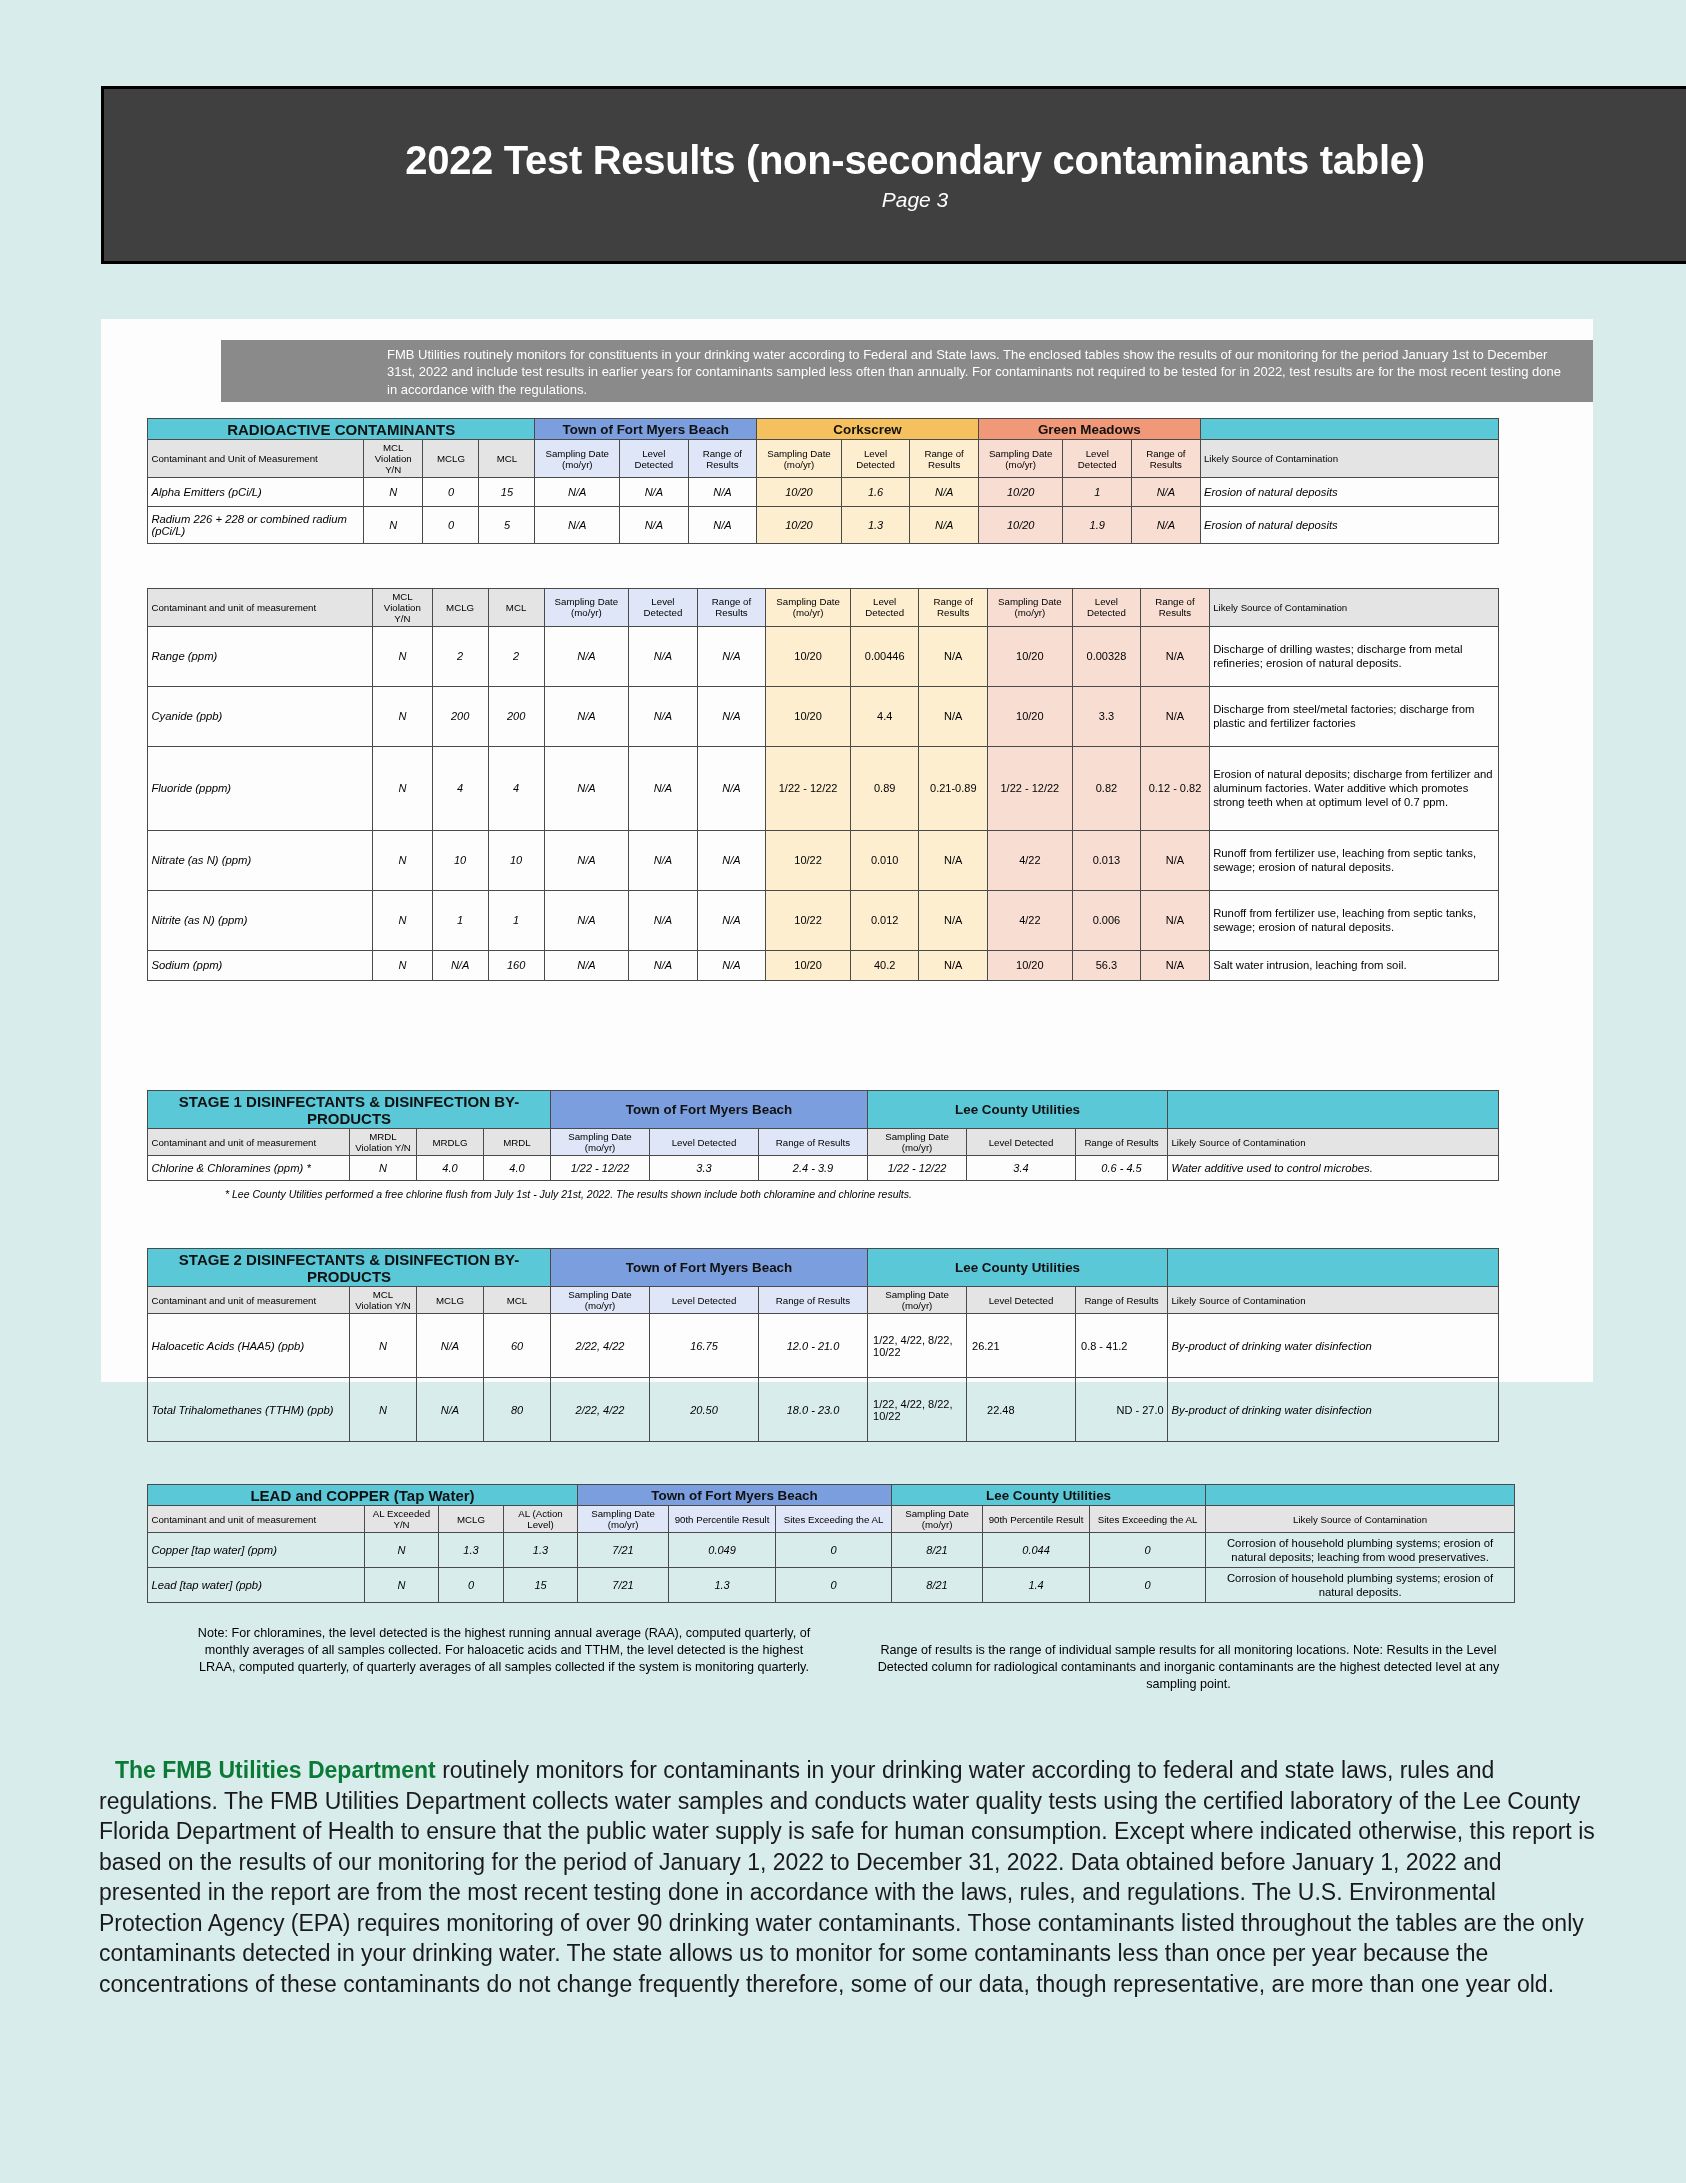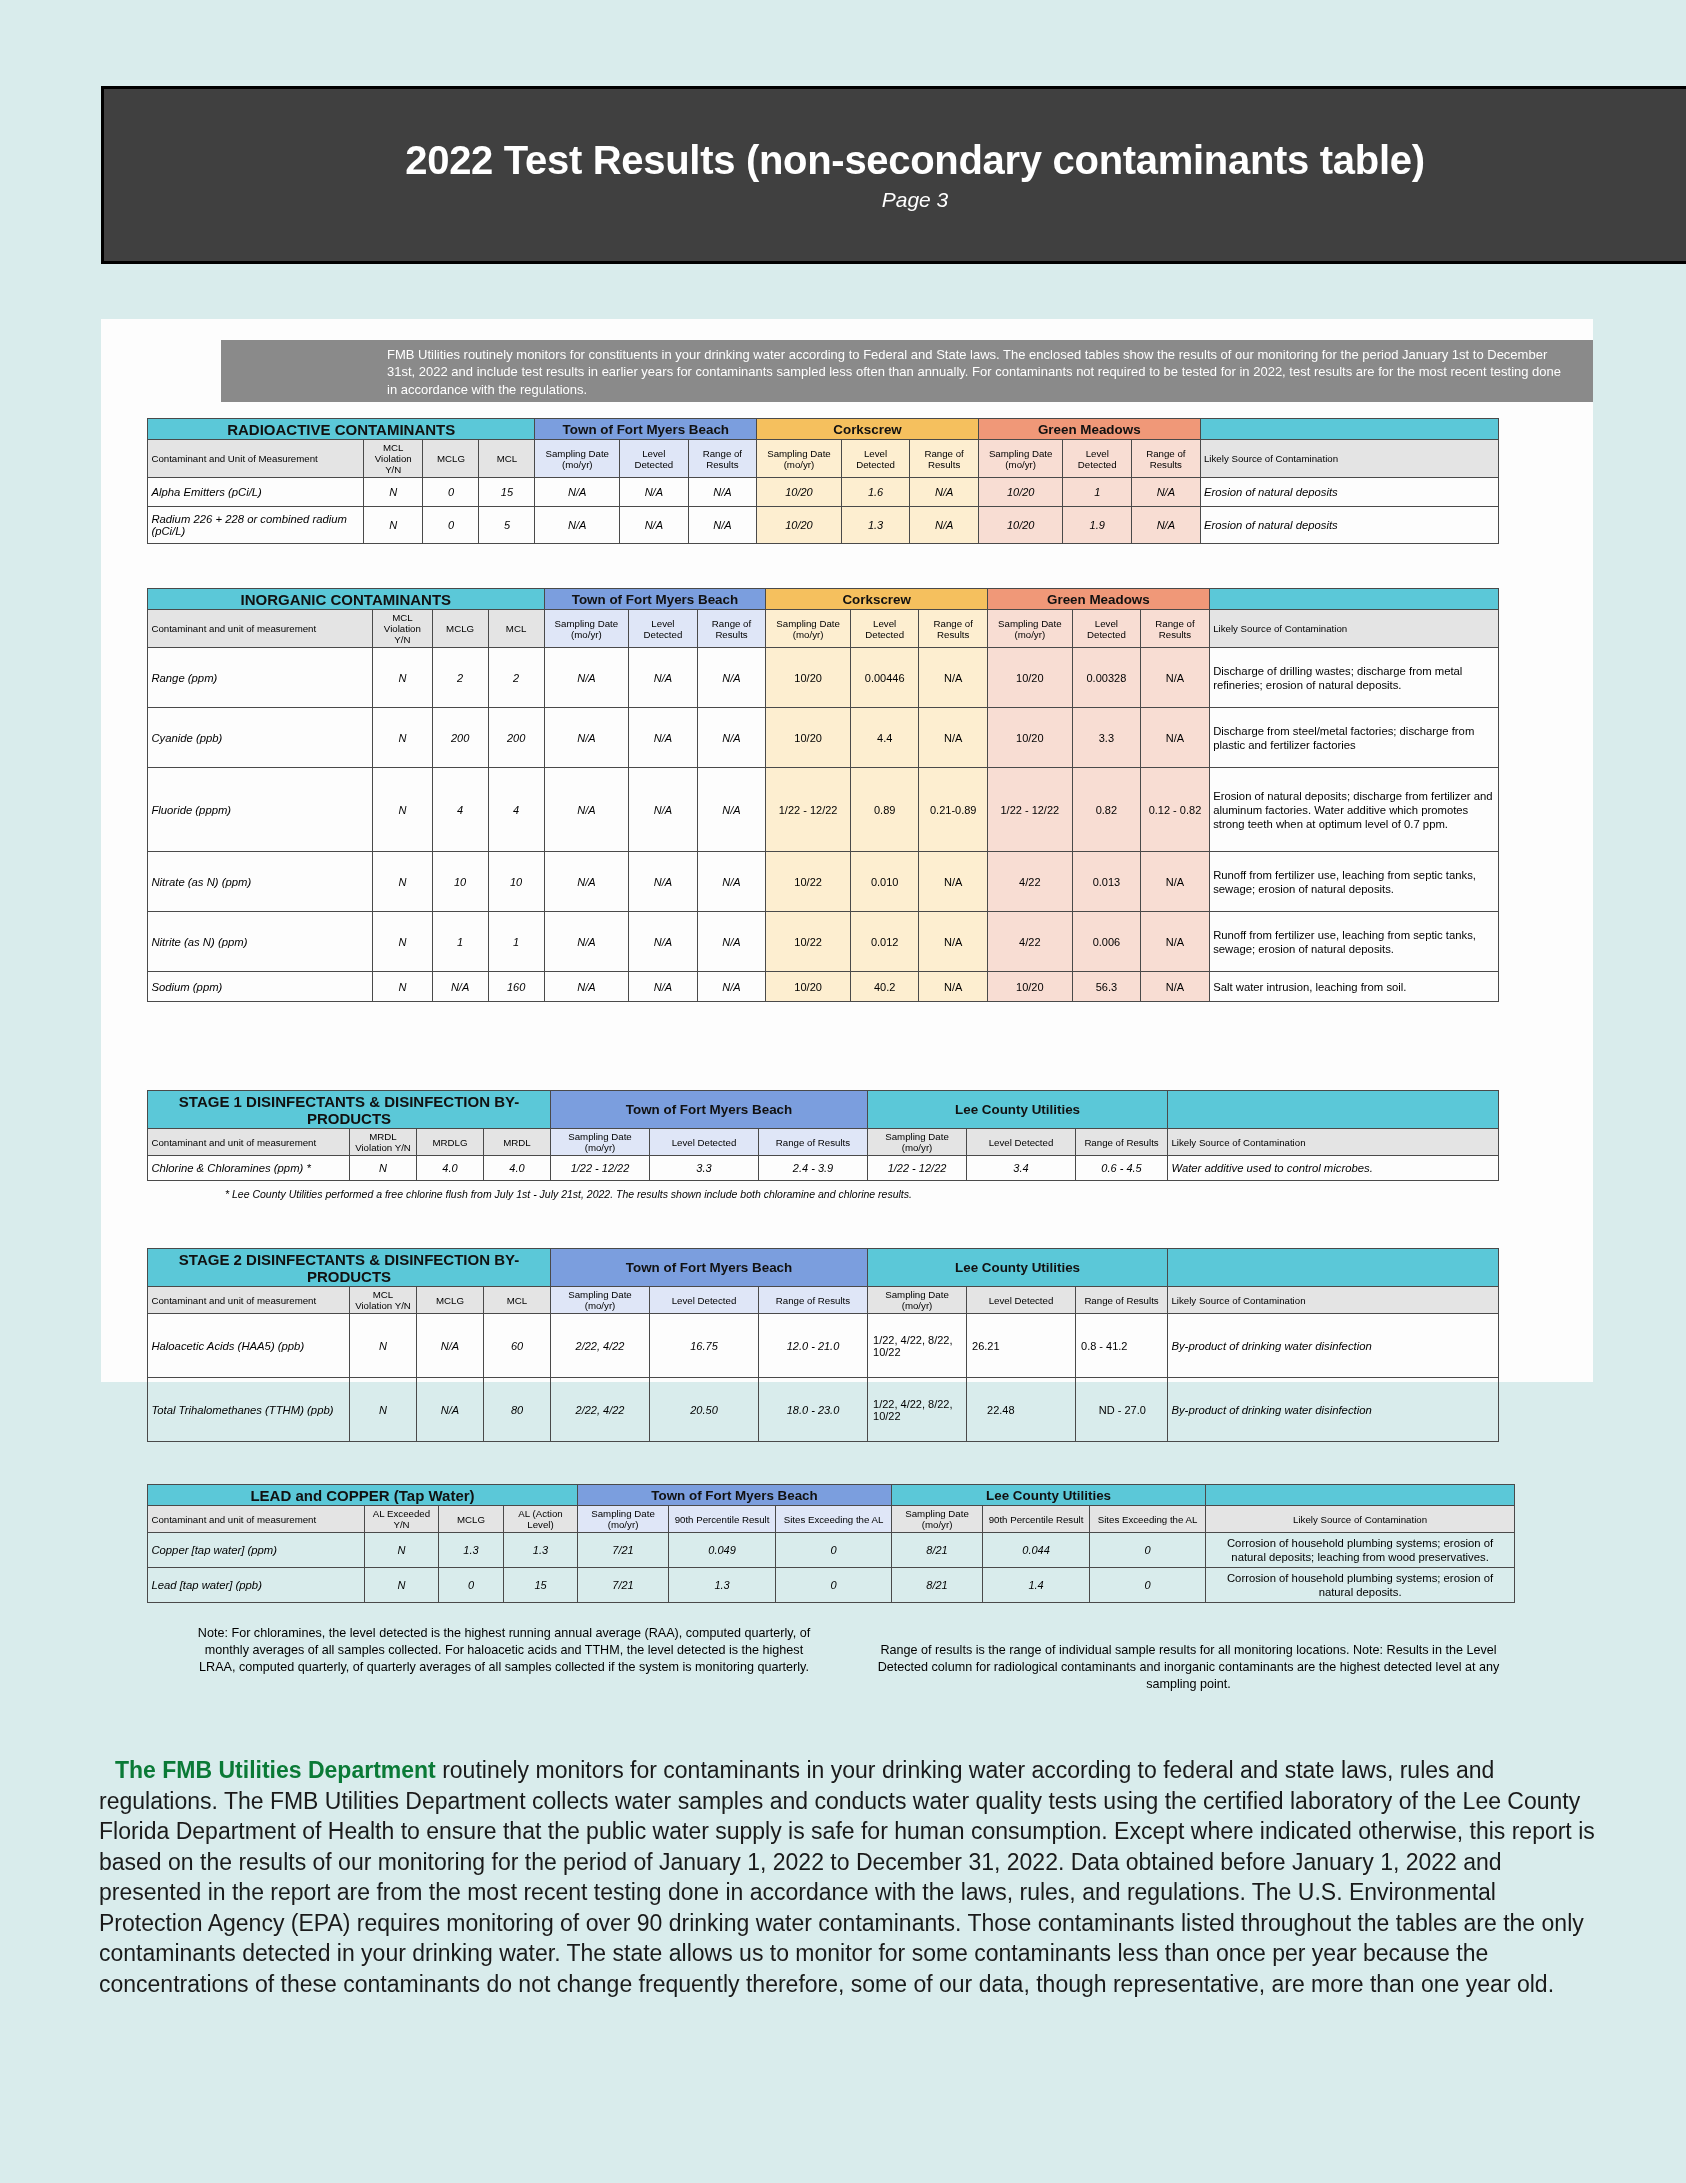--- a/index.html
+++ b/index.html
@@ -170,27 +170,20 @@
           <col style="width:60px">
         <col style="width:74px">
           <col style="width:60px">
           <col style="width:60px">
         <col style="width:74px">
           <col style="width:60px">
           <col style="width:60px">
         <col style="width:253px">
       </colgroup>
       <tbody>
-          <tr>
-        <td class="grp grp-name c-teal" colspan="4">INORGANIC CONTAMINANTS</td>
-        <td class="grp c-blue" colspan="3">Town of Fort Myers Beach</td>
-        <td class="grp c-amber" colspan="3">Corkscrew</td>
-        <td class="grp c-salmon" colspan="3">Green Meadows</td>
-        <td class="c-teal"></td>
-      </tr>
       <tr>
         <td class="hdr left c-grey">Contaminant and unit of measurement</td>
         <td class="hdr c-grey">MCL Violation Y/N</td>
         <td class="hdr c-grey">MCLG</td>
         <td class="hdr c-grey">MCL</td>
         <td class="hdr f-blue">Sampling Date (mo/yr)</td>
         <td class="hdr f-blue">Level Detected</td>
         <td class="hdr f-blue">Range of Results</td>
         <td class="hdr f-amber">Sampling Date (mo/yr)</td>
         <td class="hdr f-amber">Level Detected</td>
@@ -401,21 +394,21 @@
       <tr style="height:64px">
         <td class="name">Total Trihalomethanes (TTHM) (ppb)</td>
         <td class="cell">N</td>
         <td class="cell">N/A</td>
         <td class="cell">80</td>
         <td class="cell">2/22, 4/22</td>
         <td class="cell">20.50</td>
         <td class="cell">18.0 - 23.0</td>
         <td class="cellp" style="text-align:left; padding-left:5px">1/22, 4/22, 8/22, 10/22</td>
         <td class="cellp" style="text-align:left; padding-left:20px">22.48</td>
-        <td class="cellp" style="text-align:center; padding-left:5px">ND - 27.0</td>
+        <td class="cellp" style="text-align:right; padding-left:5px">ND - 27.0</td>
         <td class="src">By-product of drinking water disinfection</td>
       </tr>
     </tbody>
       </table>
 
     <table class="tbl" style="left:46px; top:1165px; width:1352px;">
       <colgroup>
         <col style="width:217px">
           <col style="width:74px">
           <col style="width:65px">

